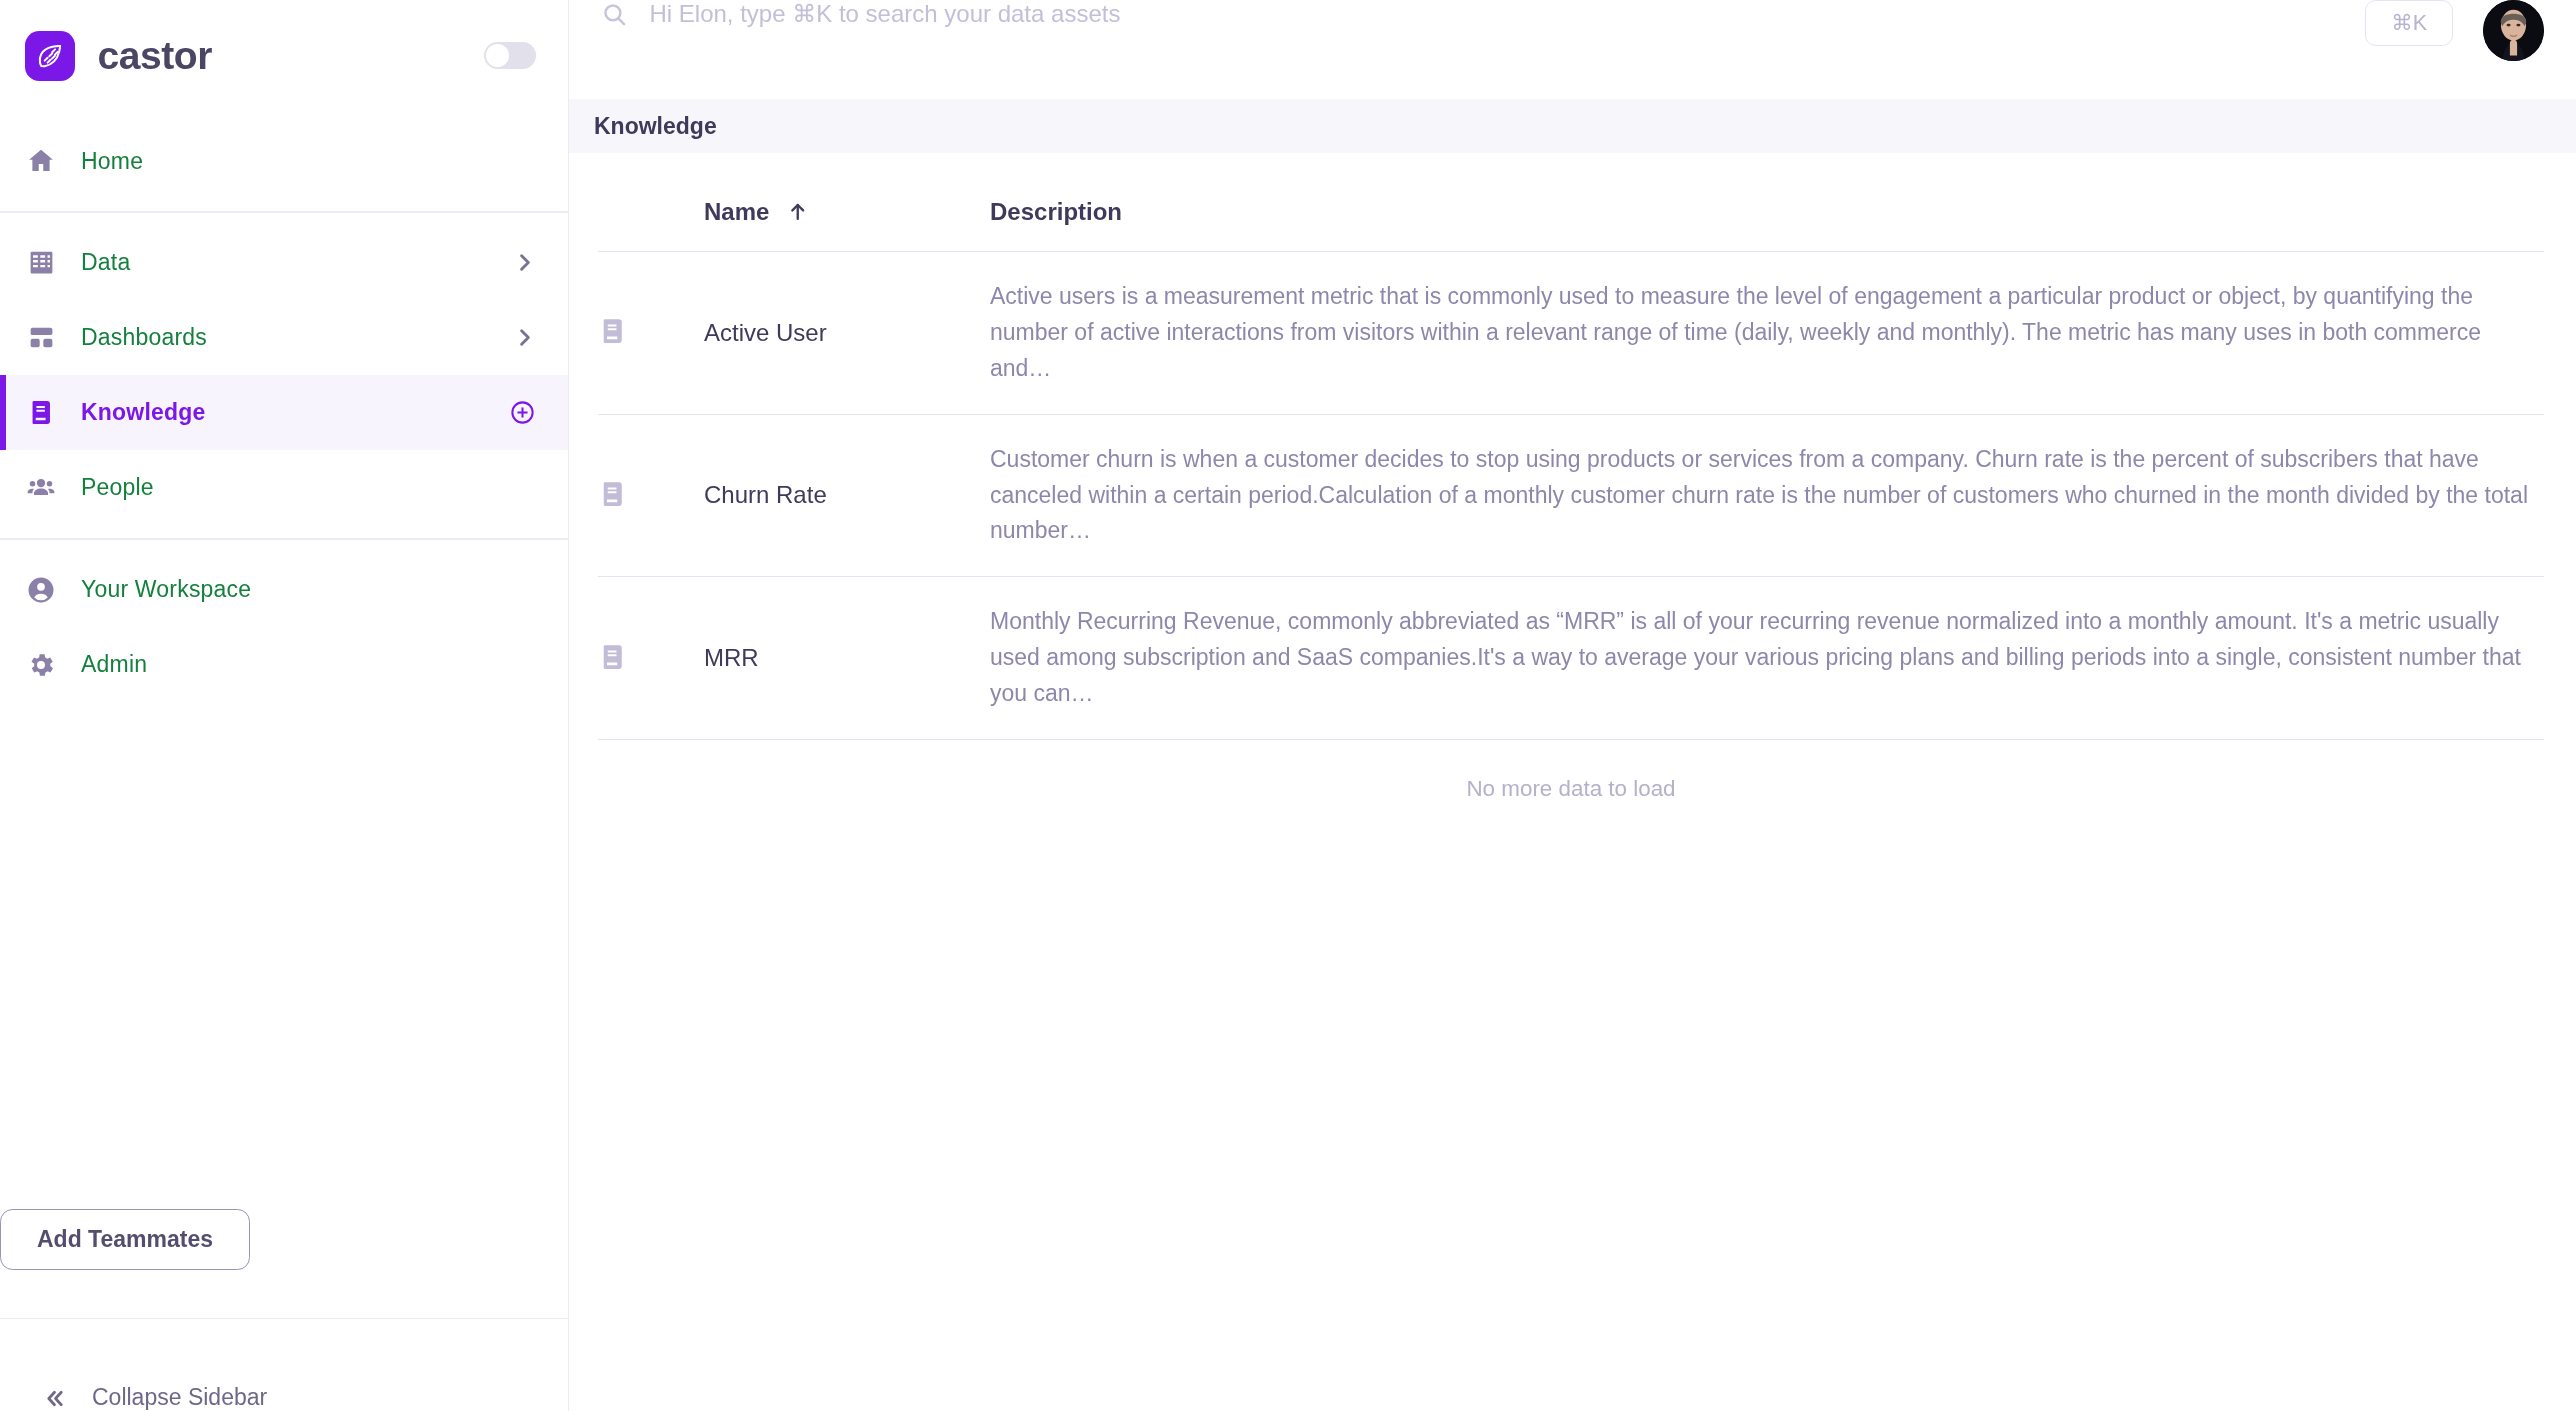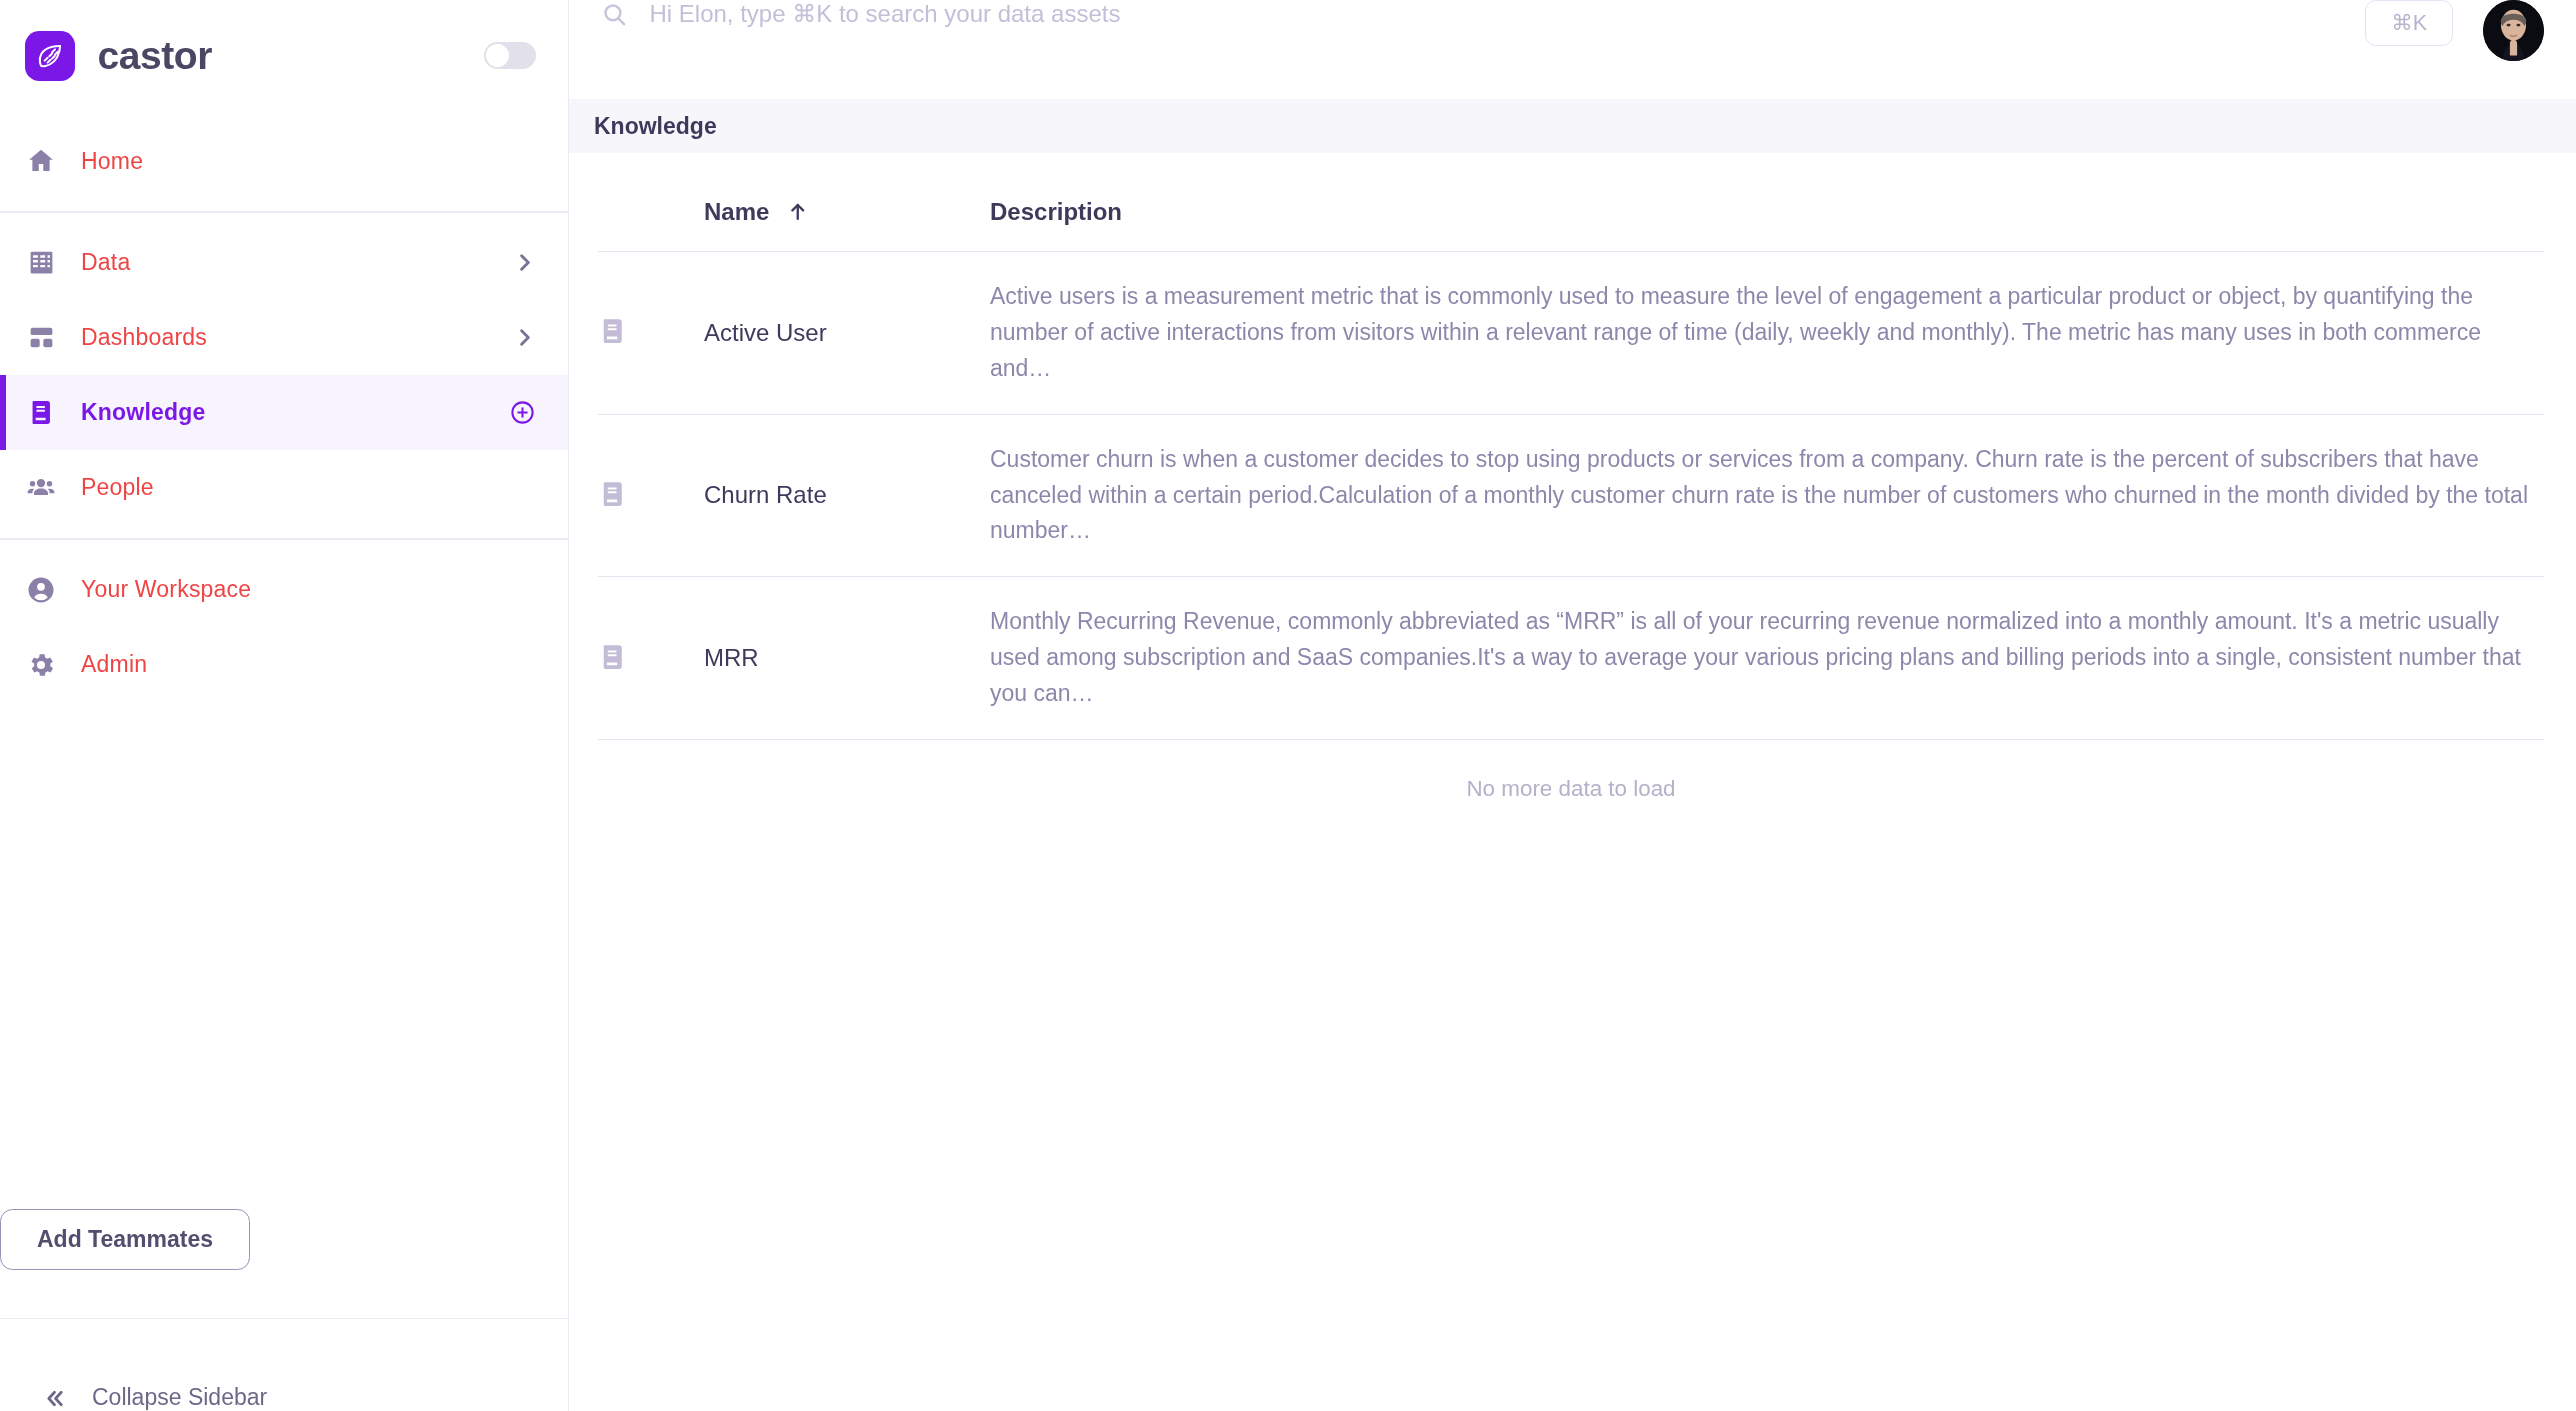--- a/index.html
+++ b/index.html
@@ -50,21 +50,21 @@
   .sb-item {
     height: 75px; display: flex; align-items: center;
     padding: 0 32px 0 25px; position: relative; cursor: pointer;
   }
   .sb-item .ic {
     width: 32px; height: 32px; flex: 0 0 32px;
     display: flex; align-items: center; justify-content: center;
     color: #8b81a8;
   }
   .sb-item .lbl {
-    margin-left: 24px; font-size: 23px; color: #ef4444;
+    margin-left: 24px; font-size: 23px; color: #15803d;
     letter-spacing: 0.2px;
   }
   .sb-item .tail { margin-left: auto; display: flex; align-items: center; color: #7a7296; }
 
   .sb-item.active { background: #f7f4fe; }
   .sb-item.active::before {
     content: ""; position: absolute; left: 0; top: 0; bottom: 0;
     width: 6.3px; background: #7b18e8;
   }
   .sb-item.active .ic { color: #7b18e8; }

